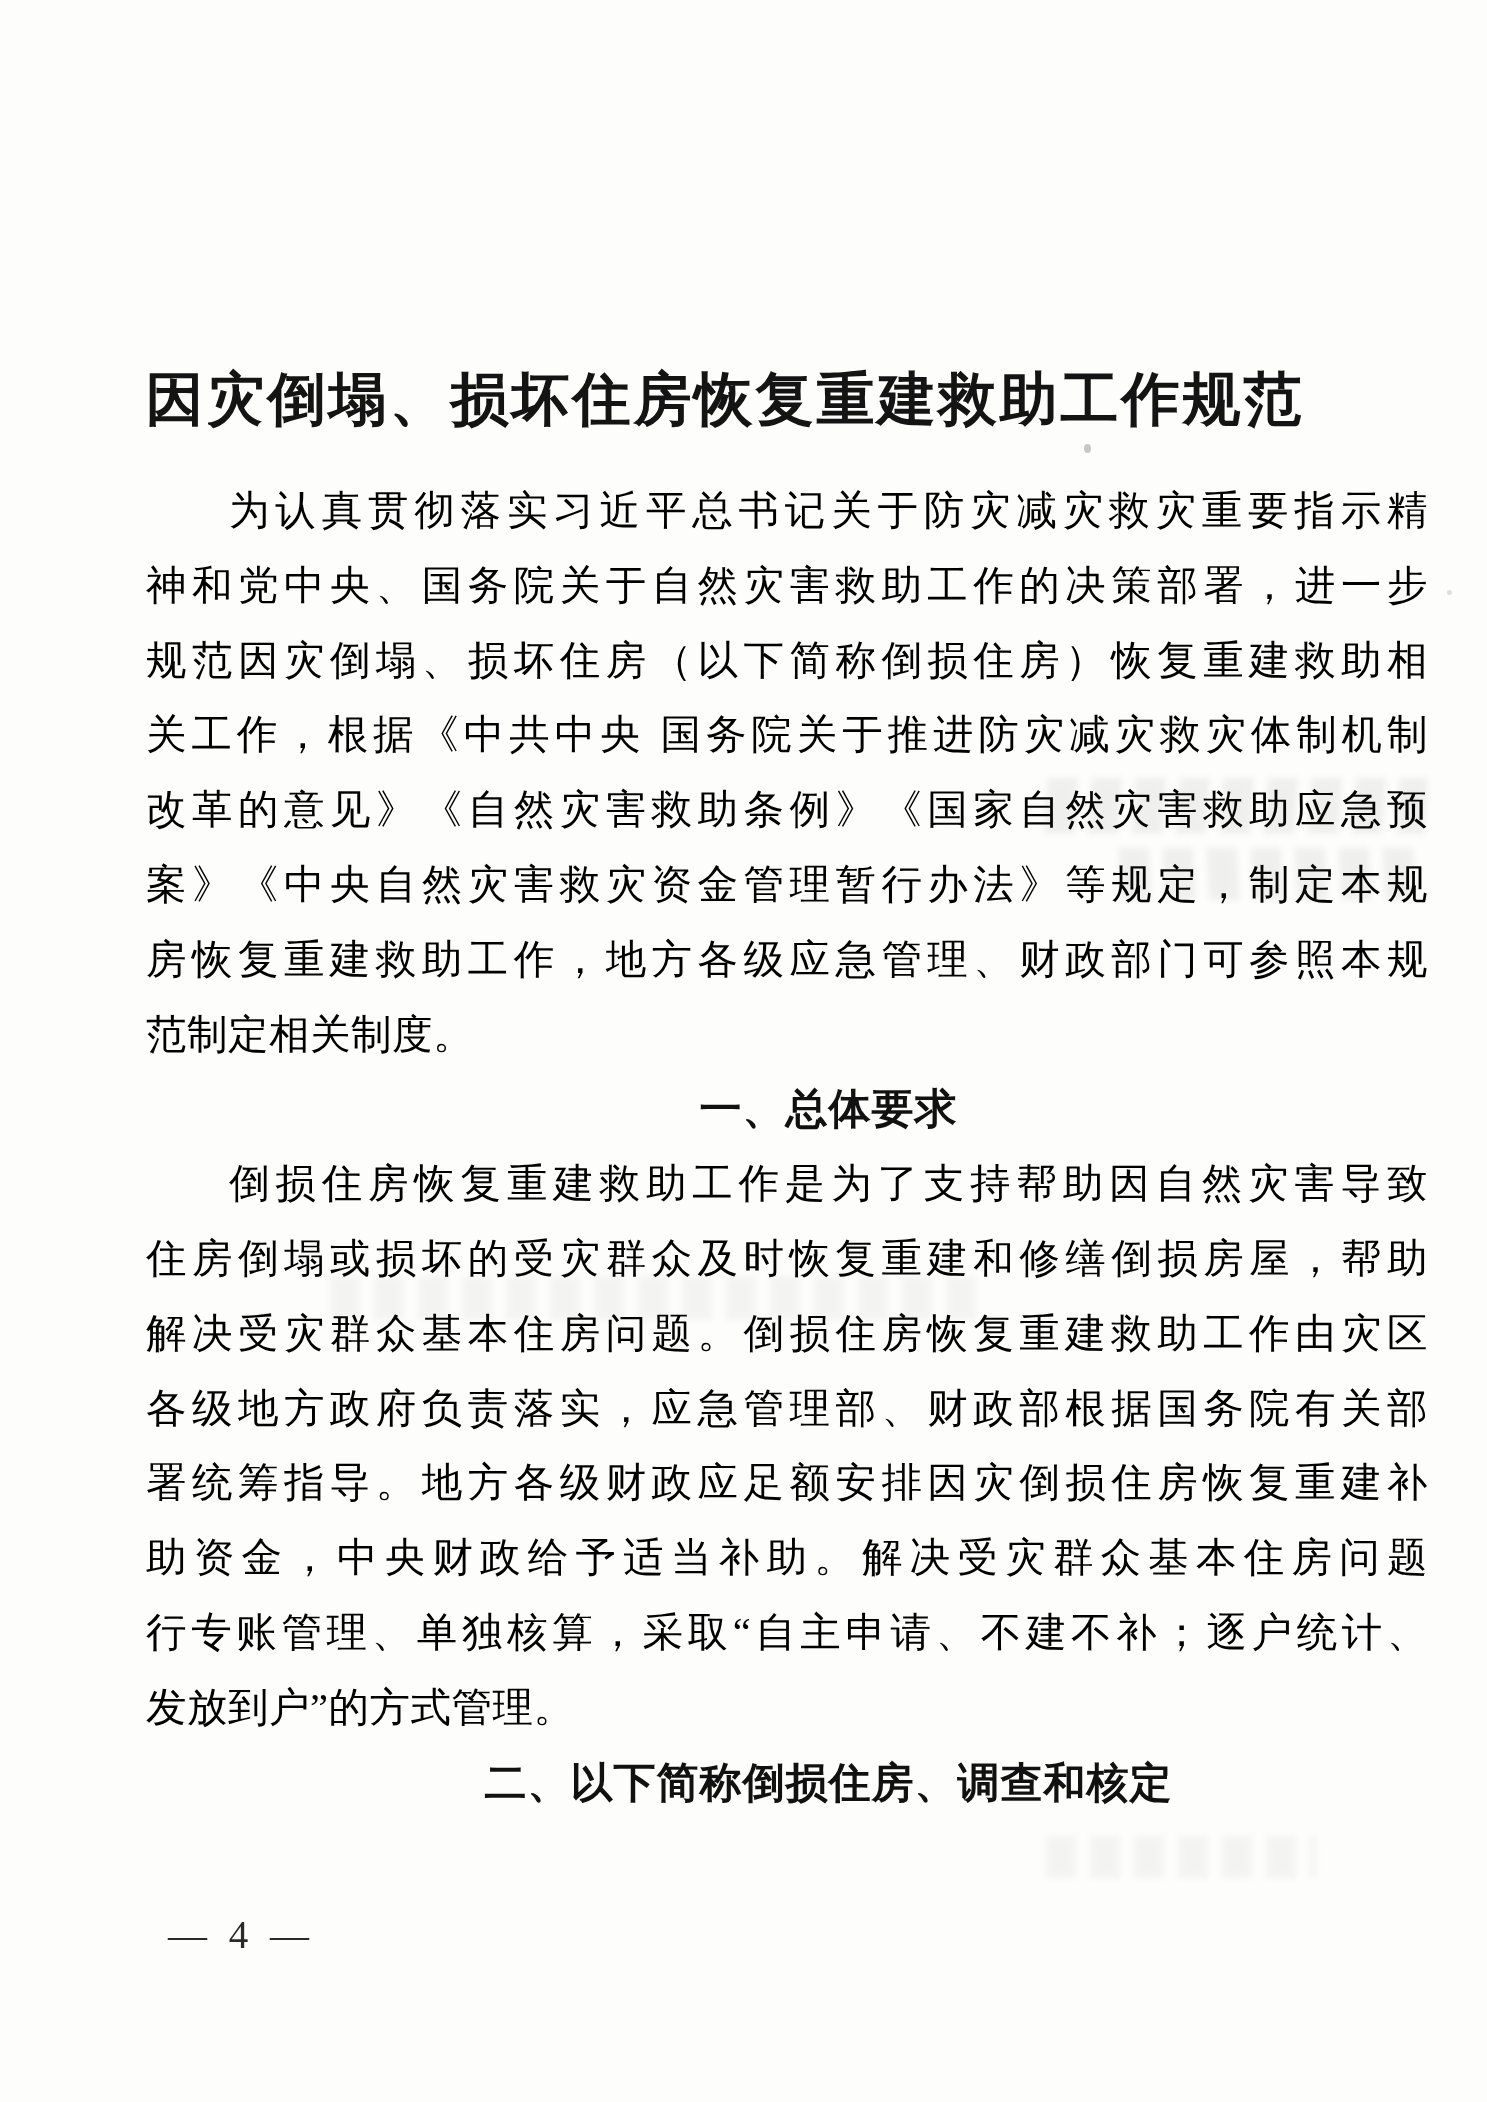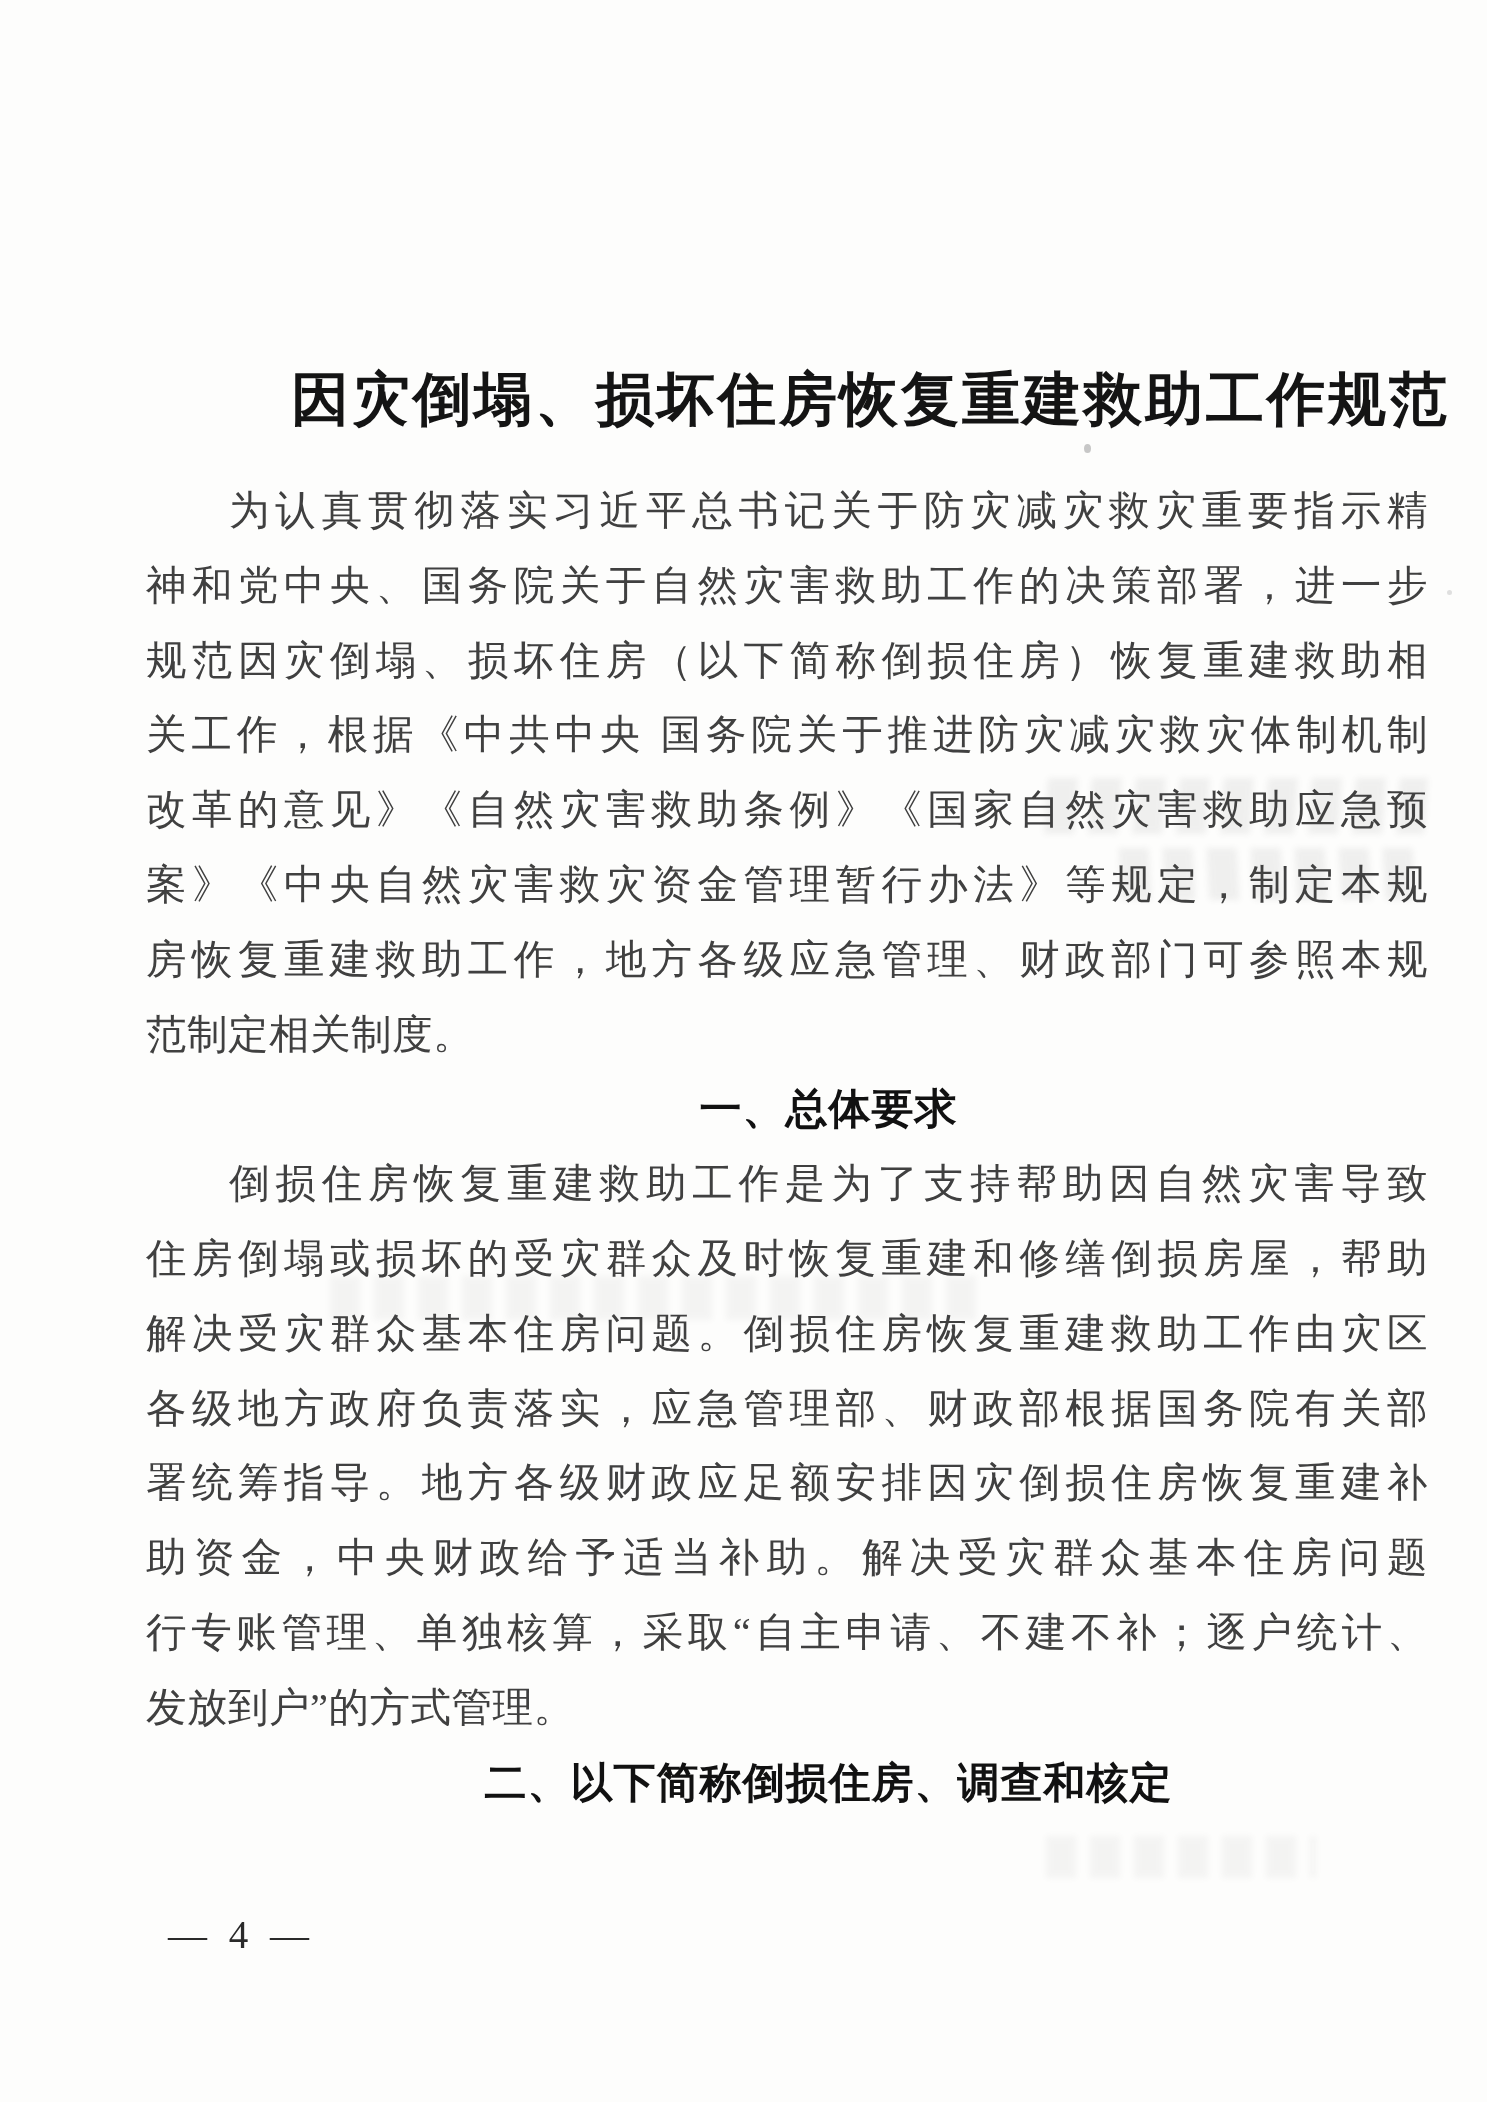--- a/index.html
+++ b/index.html
@@ -18,21 +18,21 @@
     color: #1c1c1c;
     font-family: "Liberation Serif", serif;
   }
 
   
   .doc-title {
     position: absolute;
     top: 322px;
     left: 0;
     width: 1450px;
-    text-align: right;
+    text-align: center;
     font-size: 58px;
     font-weight: bold;
     letter-spacing: 3px;
     color: #141414;
     font-family: Liberation Serif, serif;
   }
 
   
   .body-col {
     position: absolute;
@@ -40,21 +40,21 @@
     top: 474px;
     width: 1282px;
   }
   .line {
     display: block;
     font-size: 40.5px;
     line-height: 74.8px;
     height: 74.8px;
     text-align: justify;
     text-align-last: justify;
-    color: #404040;
+    color: #000000;
     font-weight: 400;
     letter-spacing: 0.5px;
   }
   .line.indent { text-indent: 83px; }
   .line.para-end { text-align-last: left; }
 
   .section-heading {
     display: block;
     font-size: 42px;
     line-height: 74.8px;

